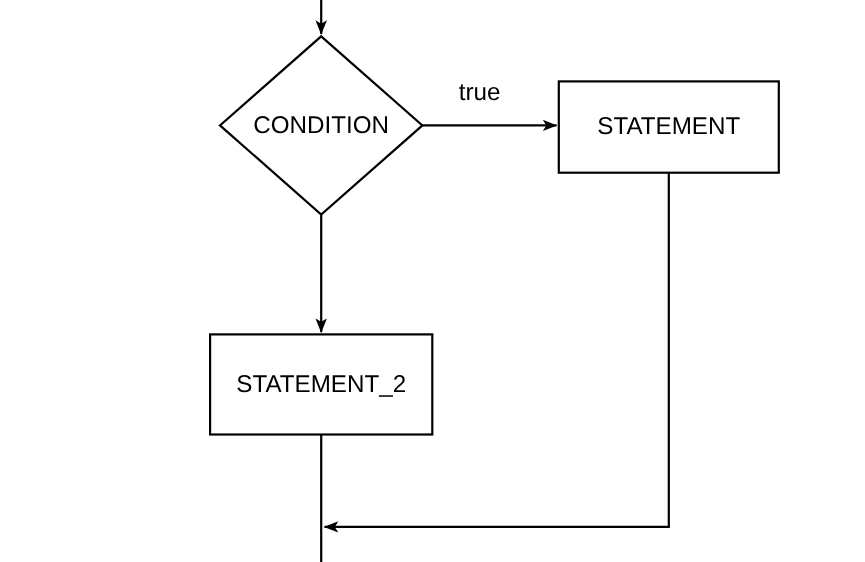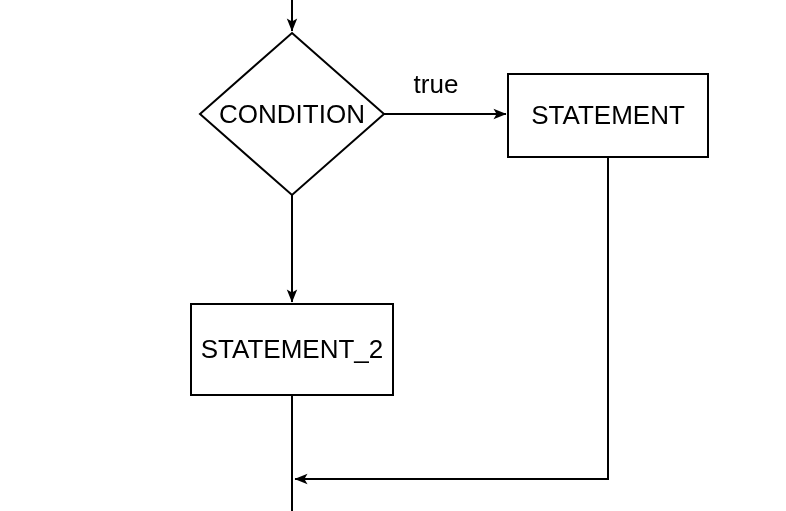--- a/index.html
+++ b/index.html
@@ -20,21 +20,21 @@
     left: 0;
     top: 0;
     display: block;
   }
   .label {
     position: absolute;
     display: flex;
     align-items: center;
     justify-content: center;
     color: #000000;
-    font-size: 26px;
+    font-size: 22px;
     line-height: 1.1;
     white-space: nowrap;
     user-select: none;
   }
   .node-label { text-align: center; }
   .edge-label { text-align: center; }
 
   
   #condition-label   { left: 200px; top: 33px;  width: 184px; height: 162px; }
   #statement-label   { left: 508px; top: 74px;  width: 200px; height: 83px; }

